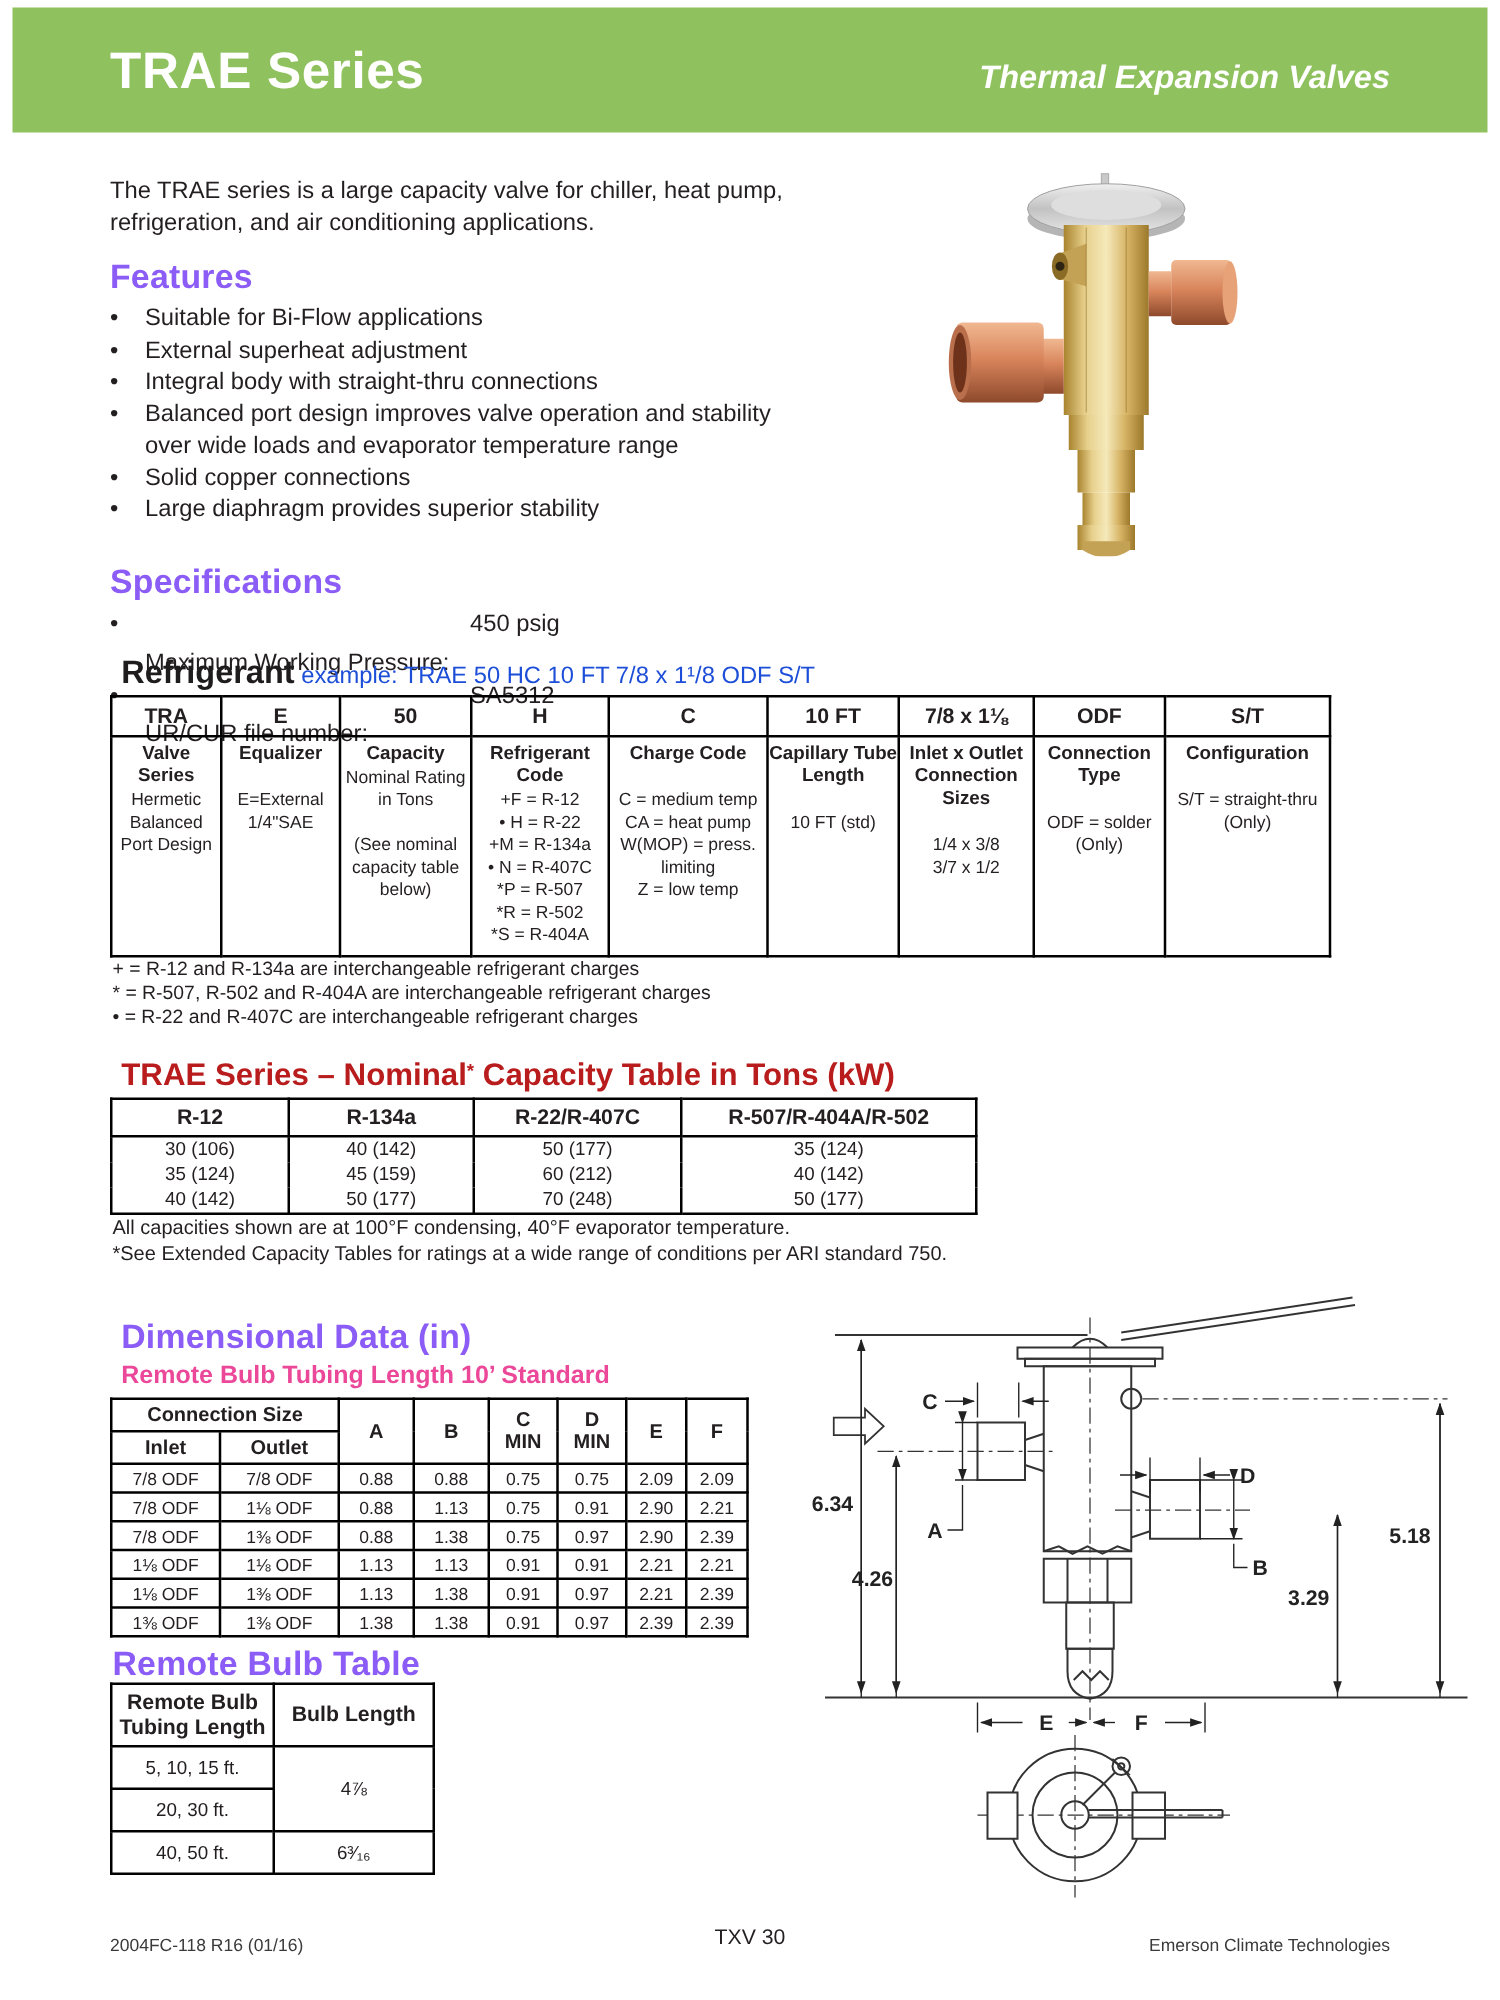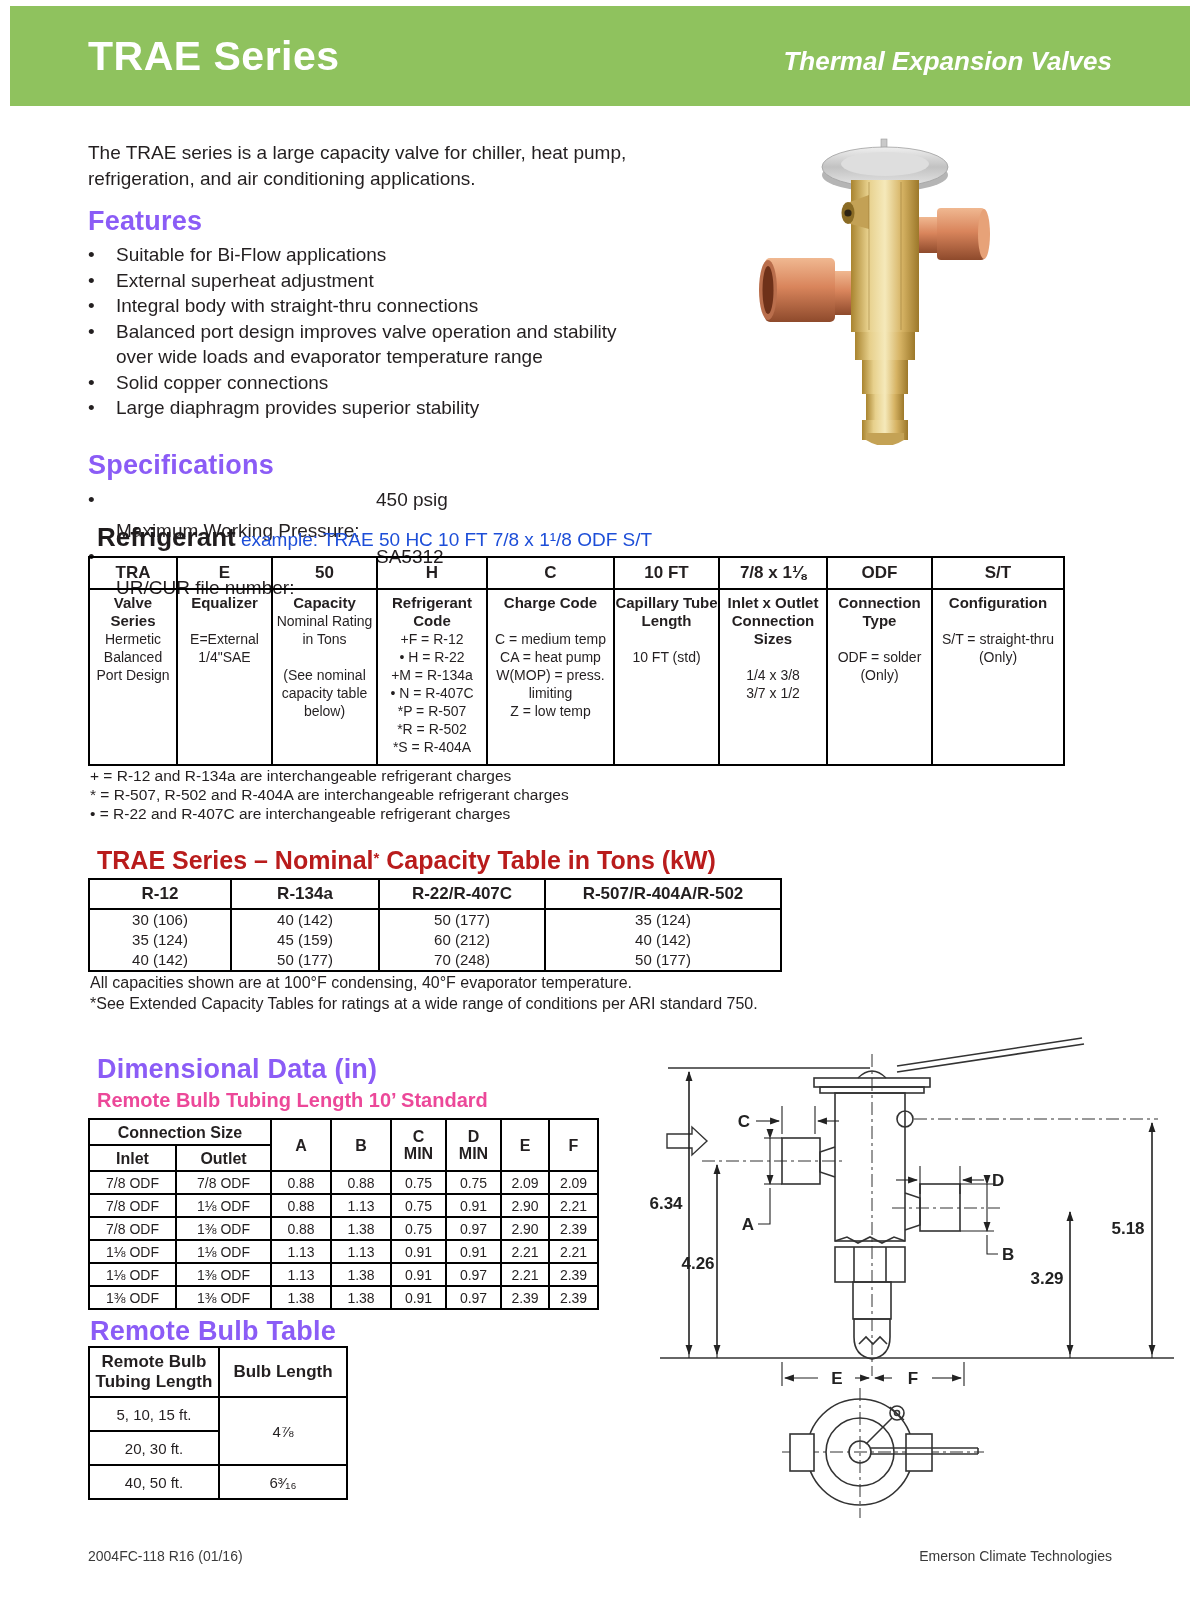--- a/index.html
+++ b/index.html
@@ -543,15 +543,16 @@
       <text x="108" y="101" text-anchor="end">C</text>
       <text x="350" y="160" text-anchor="start">D</text>
       <text x="112" y="204" text-anchor="end">A</text>
       <text x="360" y="234" text-anchor="start">B</text>
       <text x="195" y="358" text-anchor="middle">E</text>
       <text x="271" y="358" text-anchor="middle">F</text>
     </g>
   </svg>
 
   <div class="abs foot-l">2004FC-118 R16 (01/16)</div>
+  <div class="abs foot-c">TXV 30</div>
   <div class="abs foot-r">Emerson Climate Technologies</div>
 
 </div>
 
 </body></html>

